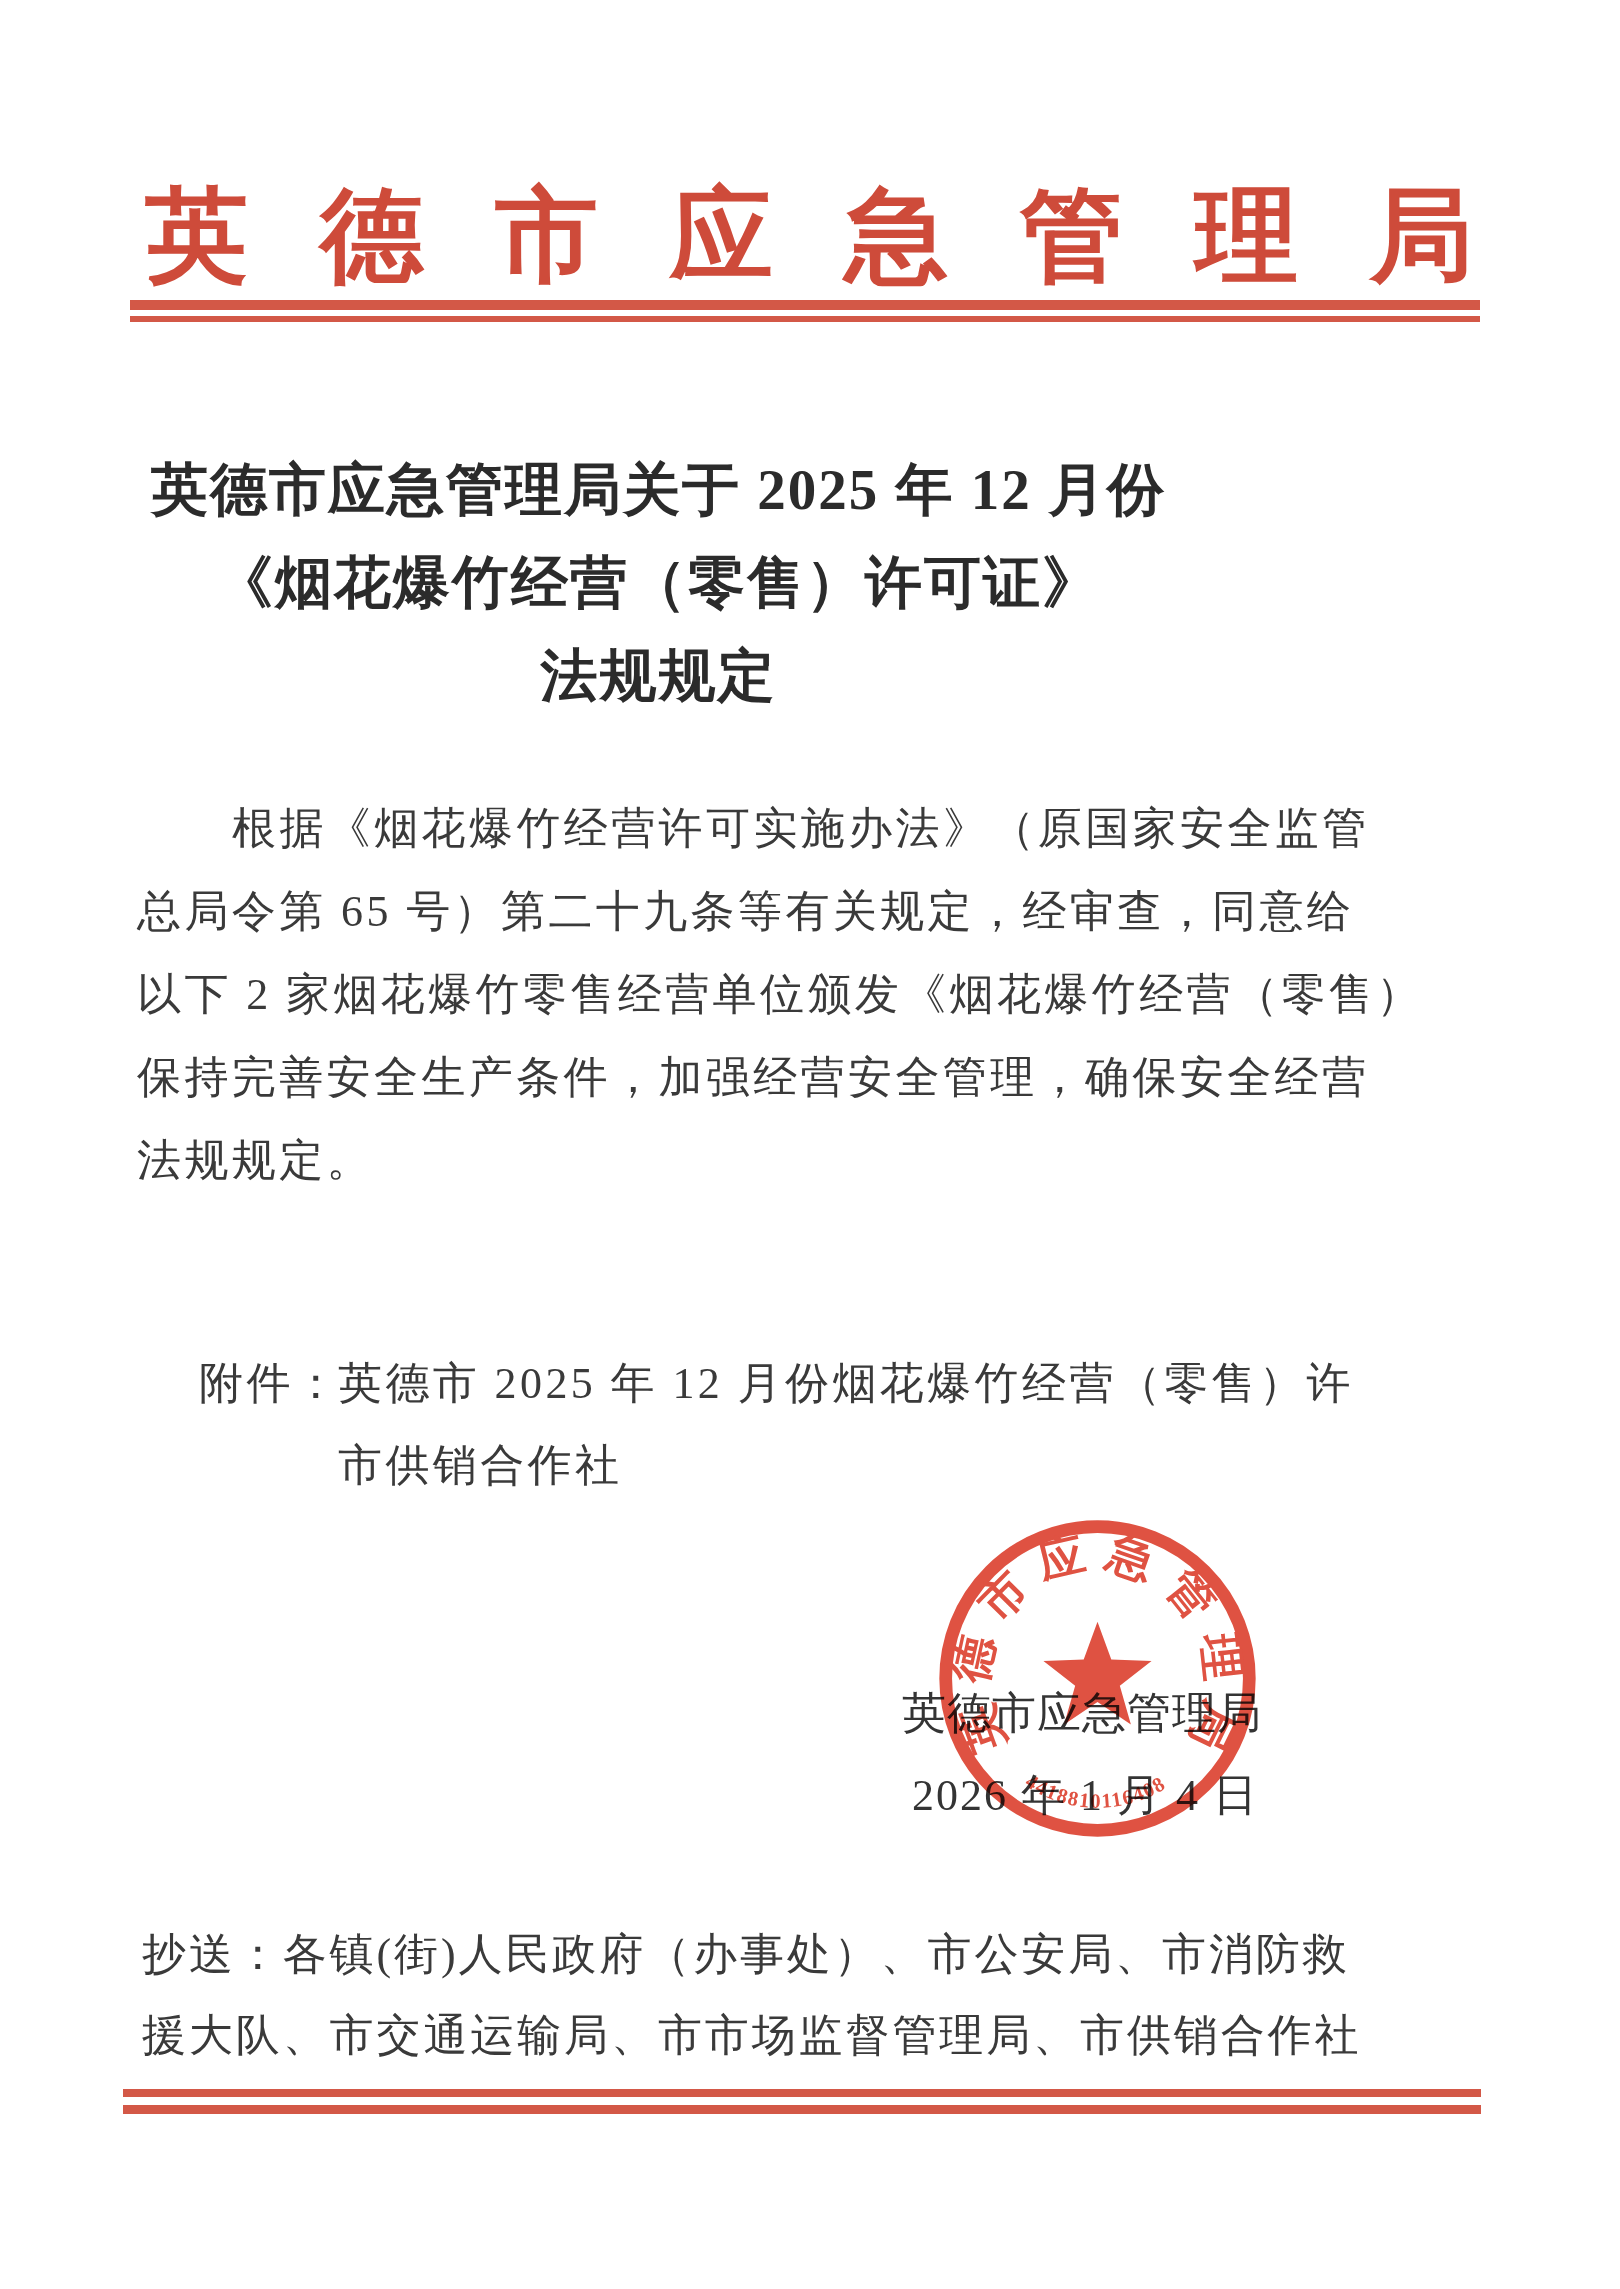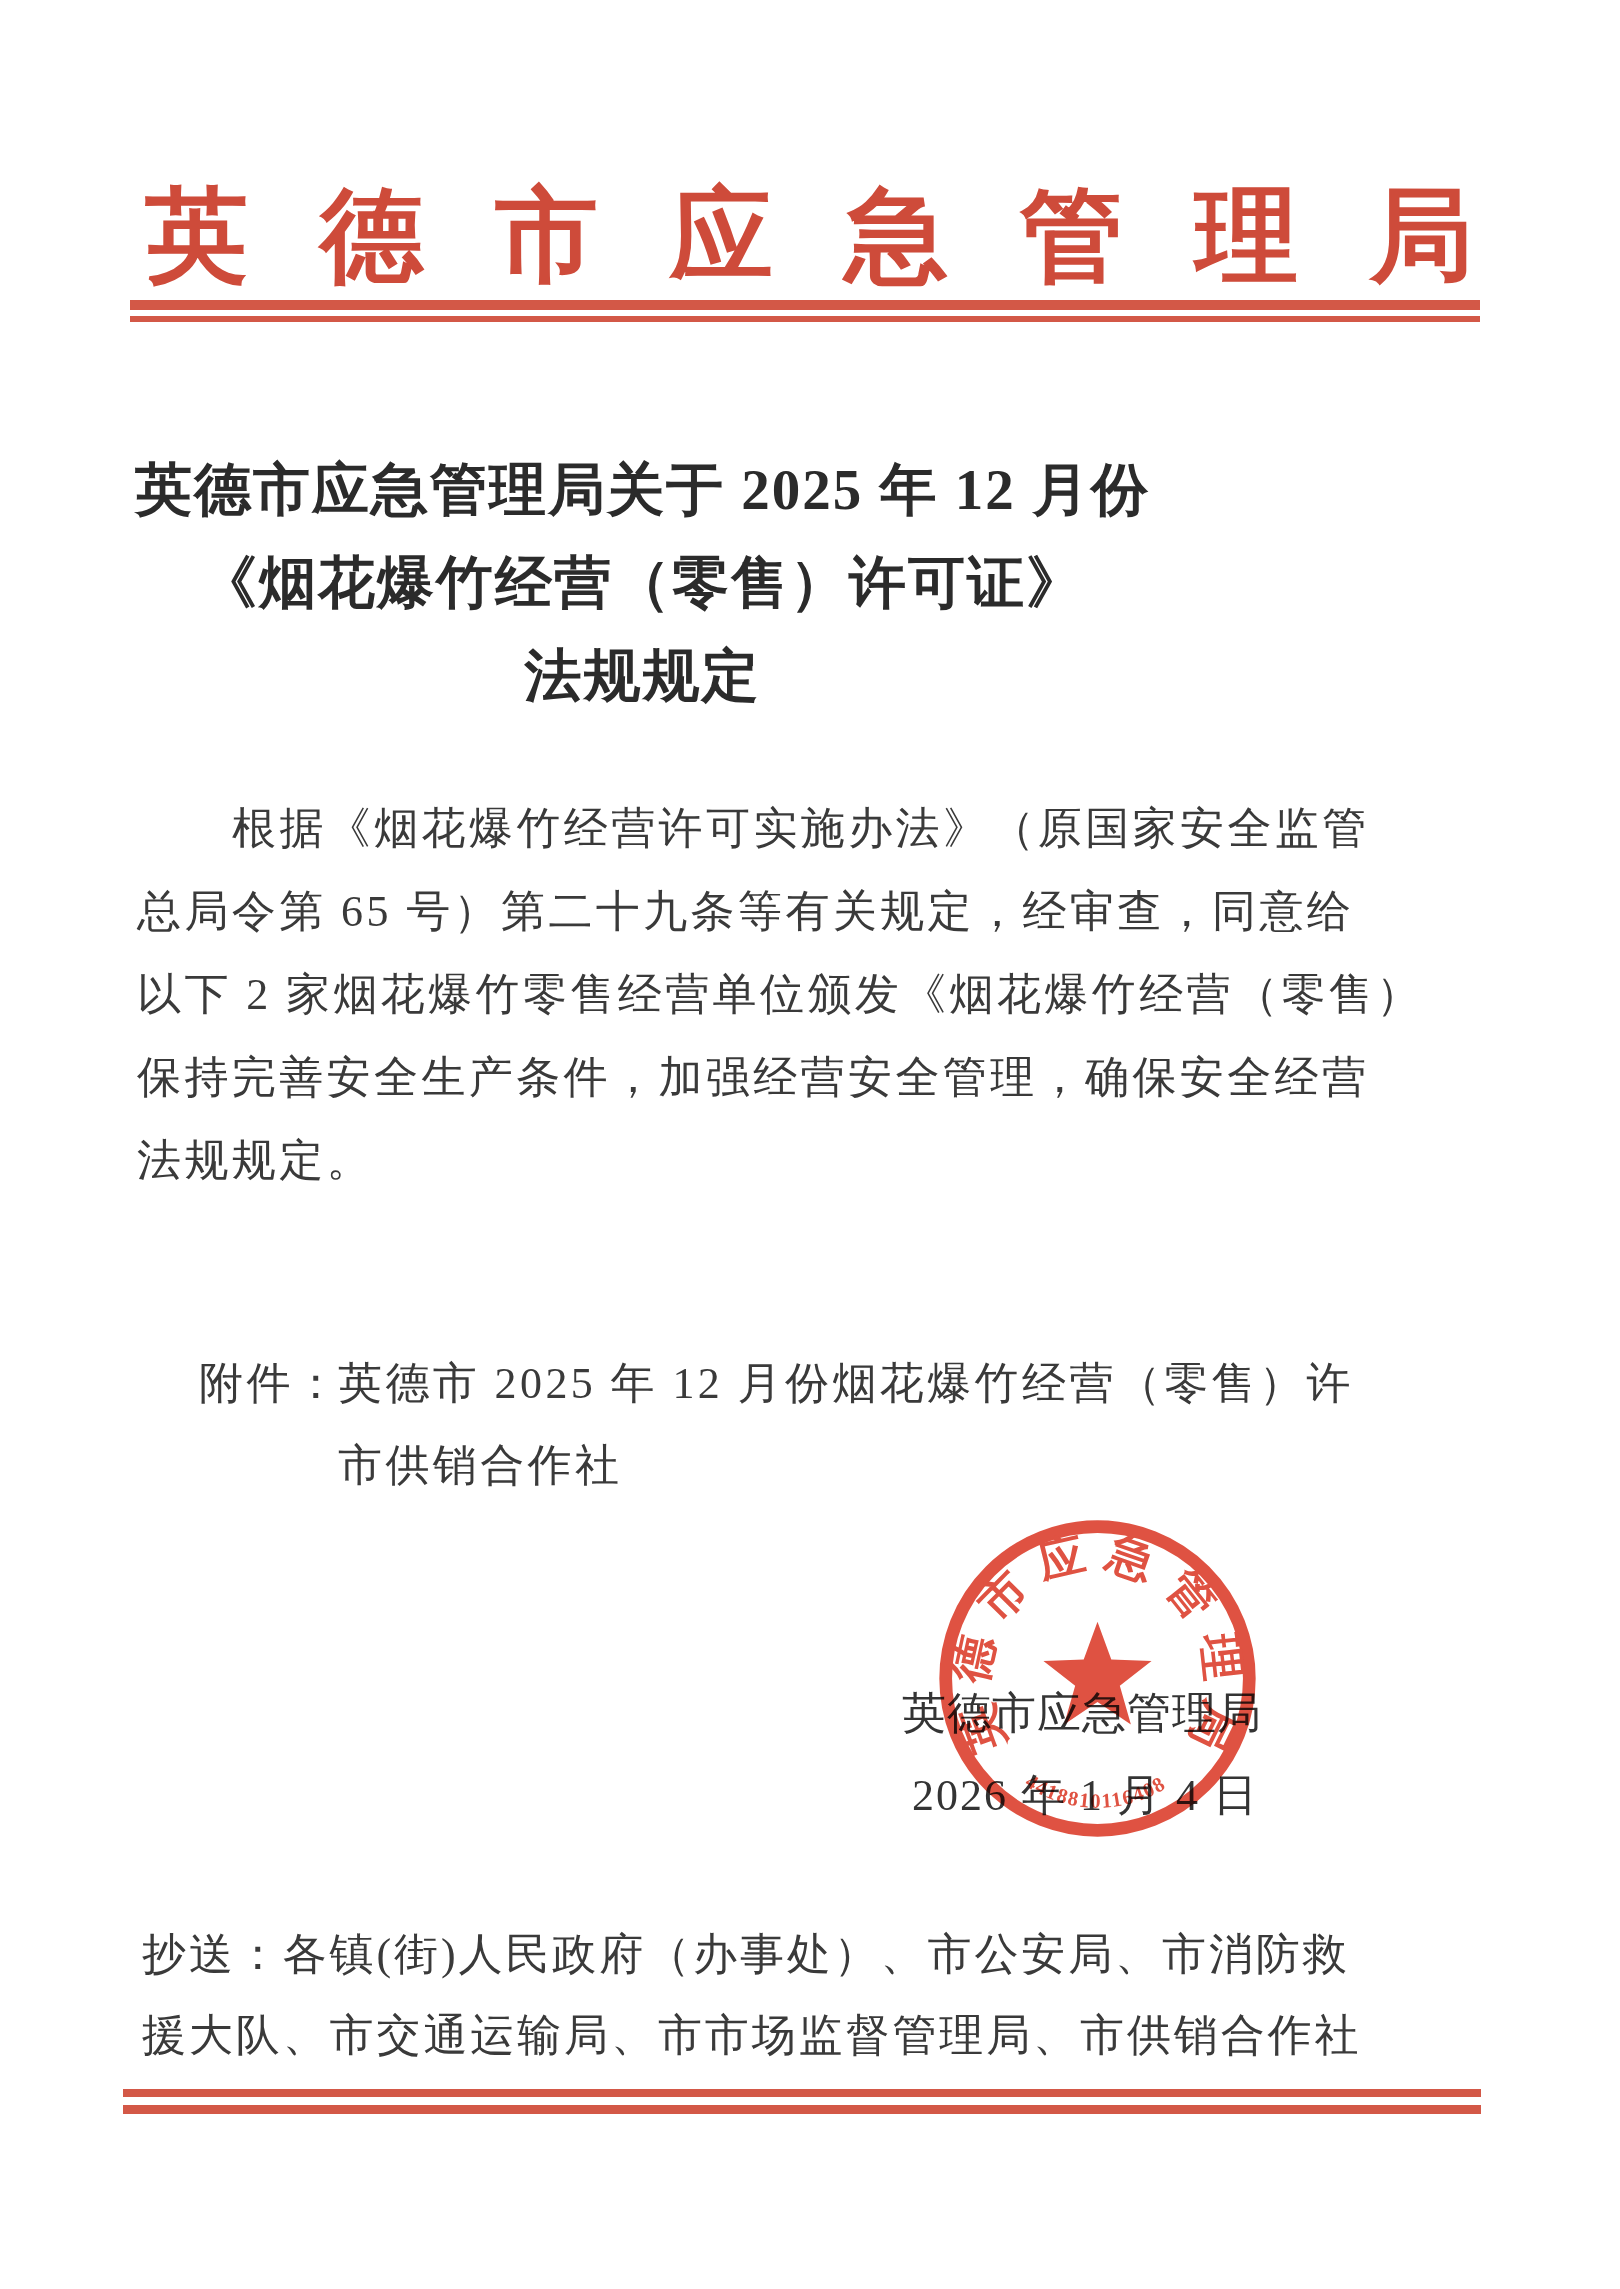--- a/index.html
+++ b/index.html
@@ -23,21 +23,21 @@
     color:#ce4b3a;
     white-space:nowrap;
   }
   .rule{position:absolute;background:#d35847;}
   .rule-top-thick{left:130px;top:300px;width:1350px;height:9.8px;}
   .rule-top-thin{left:130px;top:316px;width:1350px;height:5.9px;}
   .rule-bottom-1{left:123px;top:2089px;width:1358px;height:7.8px;}
   .rule-bottom-2{left:123px;top:2105px;width:1358px;height:8.8px;}
   
   .doc-title{
-    position:absolute;left:0;top:443px;width:1285px;
+    position:absolute;left:16px;top:443px;width:1285px;
     text-align:center;
     font-size:57px;line-height:93px;
     font-weight:bold;
     color:#2b2b2b;
     letter-spacing:2px;
   }
   .doc-title div{white-space:nowrap;}
   
   .body-text{
     position:absolute;left:137px;top:787px;width:1353px;

